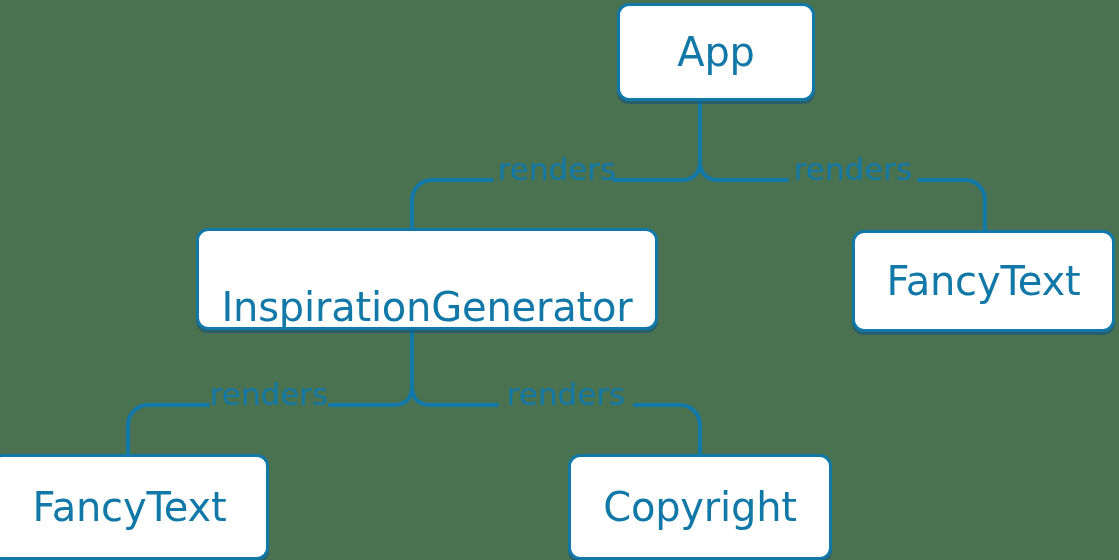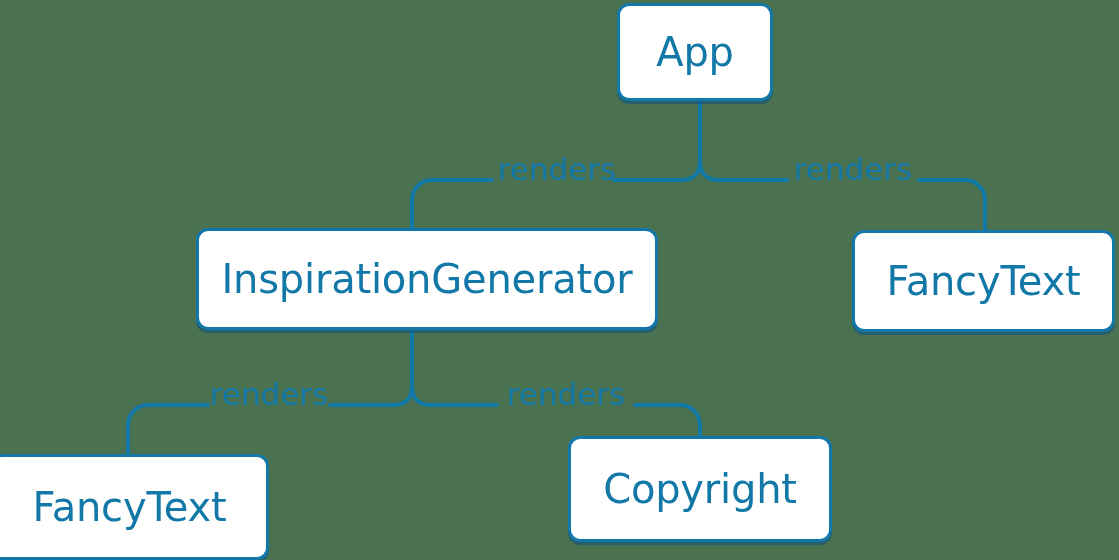--- a/index.html
+++ b/index.html
@@ -86,37 +86,37 @@
       <path d="M 208 405 L 148 405 A 20 20 0 0 0 128 425 L 128 454"></path>
 
       <path d="M 340 405 L 330 405"></path>
 
       <path d="M 486 405 L 497 405"></path>
 
       <path d="M 635 405 L 680 405 A 20 20 0 0 1 700 425 L 700 454"></path>
     </g>
   </svg>
 
-  <div class="node" style="left:617px; top:3px; width:156px; height:98px;">
+  <div class="node" style="left:617px; top:3px; width:198px; height:98px;">
     <span class="node-label">App</span>
   </div>
 
-  <div class="node" style="left:196px; top:228px; width:462px; height:102px;">
+  <div class="node" style="left:196px; top:228px; width:462px; height:102px;align-items:flex-end;">
     <span class="node-label">InspirationGenerator</span>
   </div>
 
   <div class="node" style="left:852px; top:230px; width:263px; height:102px;">
     <span class="node-label">FancyText</span>
   </div>
 
   <div class="node" style="left:-10px; top:454px; width:279px; height:106px;">
     <span class="node-label">FancyText</span>
   </div>
 
-  <div class="node" style="left:568px; top:436px; width:264px; height:106px;">
+  <div class="node" style="left:568px; top:454px; width:264px; height:106px;">
     <span class="node-label">Copyright</span>
   </div>
 
   <div class="edge-label" style="left:557px; top:169px;">renders</div>
 
   <div class="edge-label" style="left:853px; top:169px;">renders</div>
 
   <div class="edge-label" style="left:269px; top:394px;">renders</div>
 
   <div class="edge-label" style="left:566px; top:394px;">renders</div>

